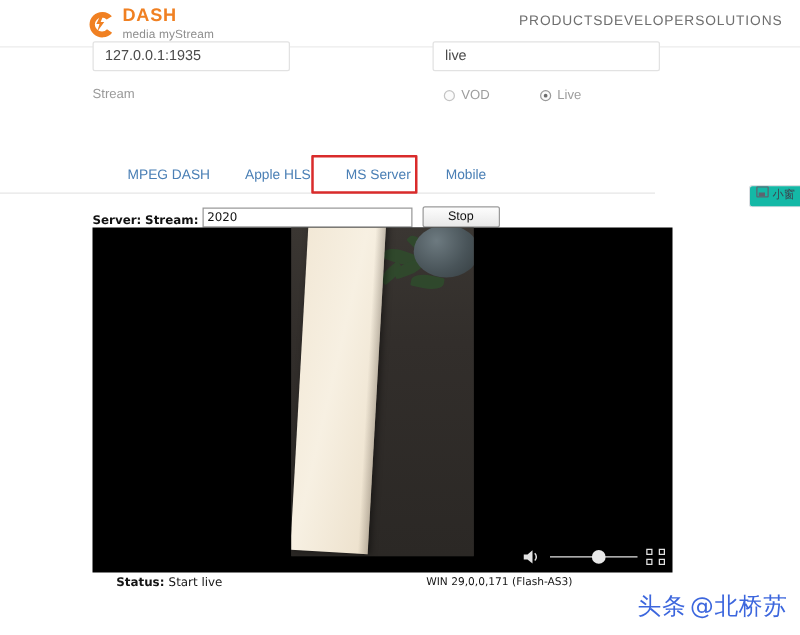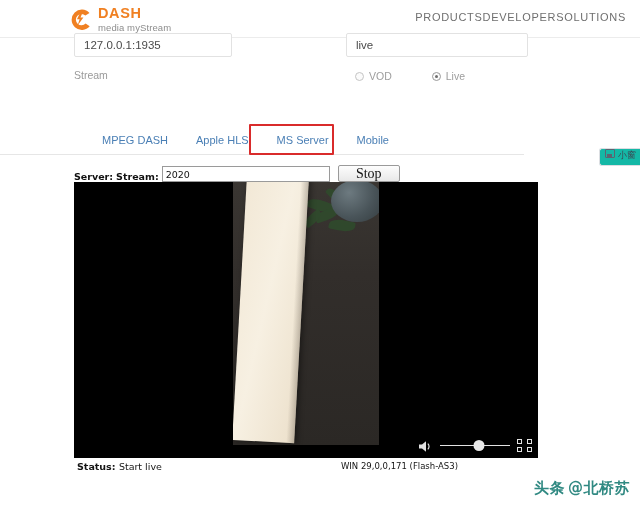--- a/index.html
+++ b/index.html
@@ -282,22 +282,22 @@
     background: rgba(255,255,255,0.85);
     box-shadow: 0 0 3px 2px rgba(255,255,255,0.8);
     pointer-events: none;
   }
 
   .tb-button {
     width: 62px; height: 17px;
     background: linear-gradient(#fdfdfd, #e8e8e8);
     border: 1px solid #9a9a9a;
     border-radius: 2px;
-    font-family: Liberation Serif, serif;
-    font-size: 14px;
+    font-family: Liberation Sans, sans-serif;
+    font-size: 10px;
     color: #111111;
     cursor: pointer;
     padding: 0;
     line-height: 15px;
   }
 
   .video-stage {
     position: relative;
     width: 464px;
     height: 276px;
@@ -407,40 +407,41 @@
     align-items: center;
     justify-content: space-between;
     padding: 0 2px 0 3px;
     font-family: "DejaVu Sans", sans-serif;
   }
   .status-text {
     font-size: 9.5px;
     color: #151515;
     font-weight: bold;
     white-space: nowrap;
+    margin-left: 16px;
   }
   .status-text .stv { font-weight: normal; }
   .version-text {
     font-size: 8.5px;
     color: #151515;
     white-space: nowrap;
     margin-right: 78px;
   }
 
   
   .watermark {
     position: absolute;
     right: 10px; bottom: 10px;
     display: flex;
     align-items: center;
     gap: 3px;
     font-family: "DejaVu Sans", sans-serif;
-    font-size: 15px;
-    color: #0f766e;
-    font-weight: bold;
+    font-size: 19px;
+    color: #1d4ed8;
+    font-weight: normal;
     opacity: 0.86;
     white-space: nowrap;
     letter-spacing: 0.5px;
   }
 </style>
 </head>
 <body>
 
 <div id="page">
 

